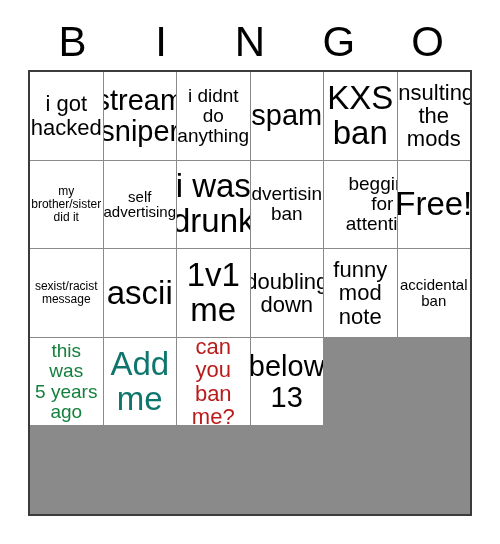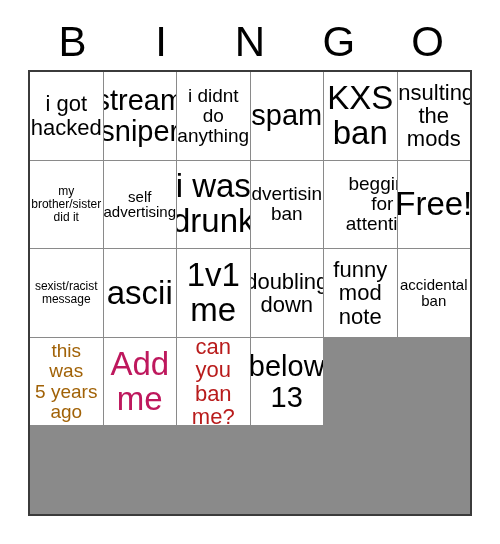--- a/index.html
+++ b/index.html
@@ -167,26 +167,26 @@
       <div class="cell">
         <span class="cell-text fs-md" style="color: rgb(0, 0, 0);">funny
 mod
 note</span>
       </div>
       <div class="cell">
         <span class="cell-text fs-xs" style="color: rgb(0, 0, 0);">accidental
 ban</span>
       </div>
       <div class="cell">
-        <span class="cell-text fs-sm" style="color: #a16207;">this was
+        <span class="cell-text fs-sm" style="color: #15803d;">this was
 5 years
 ago</span>
       </div>
       <div class="cell">
-        <span class="cell-text fs-xl" style="color: #be185d;">Add
+        <span class="cell-text fs-xl" style="color: #0f766e;">Add
 me</span>
       </div>
       <div class="cell">
         <span class="cell-text fs-md" style="color: #b91c1c;">can you
 ban
 me?</span>
       </div>
       <div class="cell">
         <span class="cell-text fs-lg" style="color: rgb(0, 0, 0);">below
 13</span>

